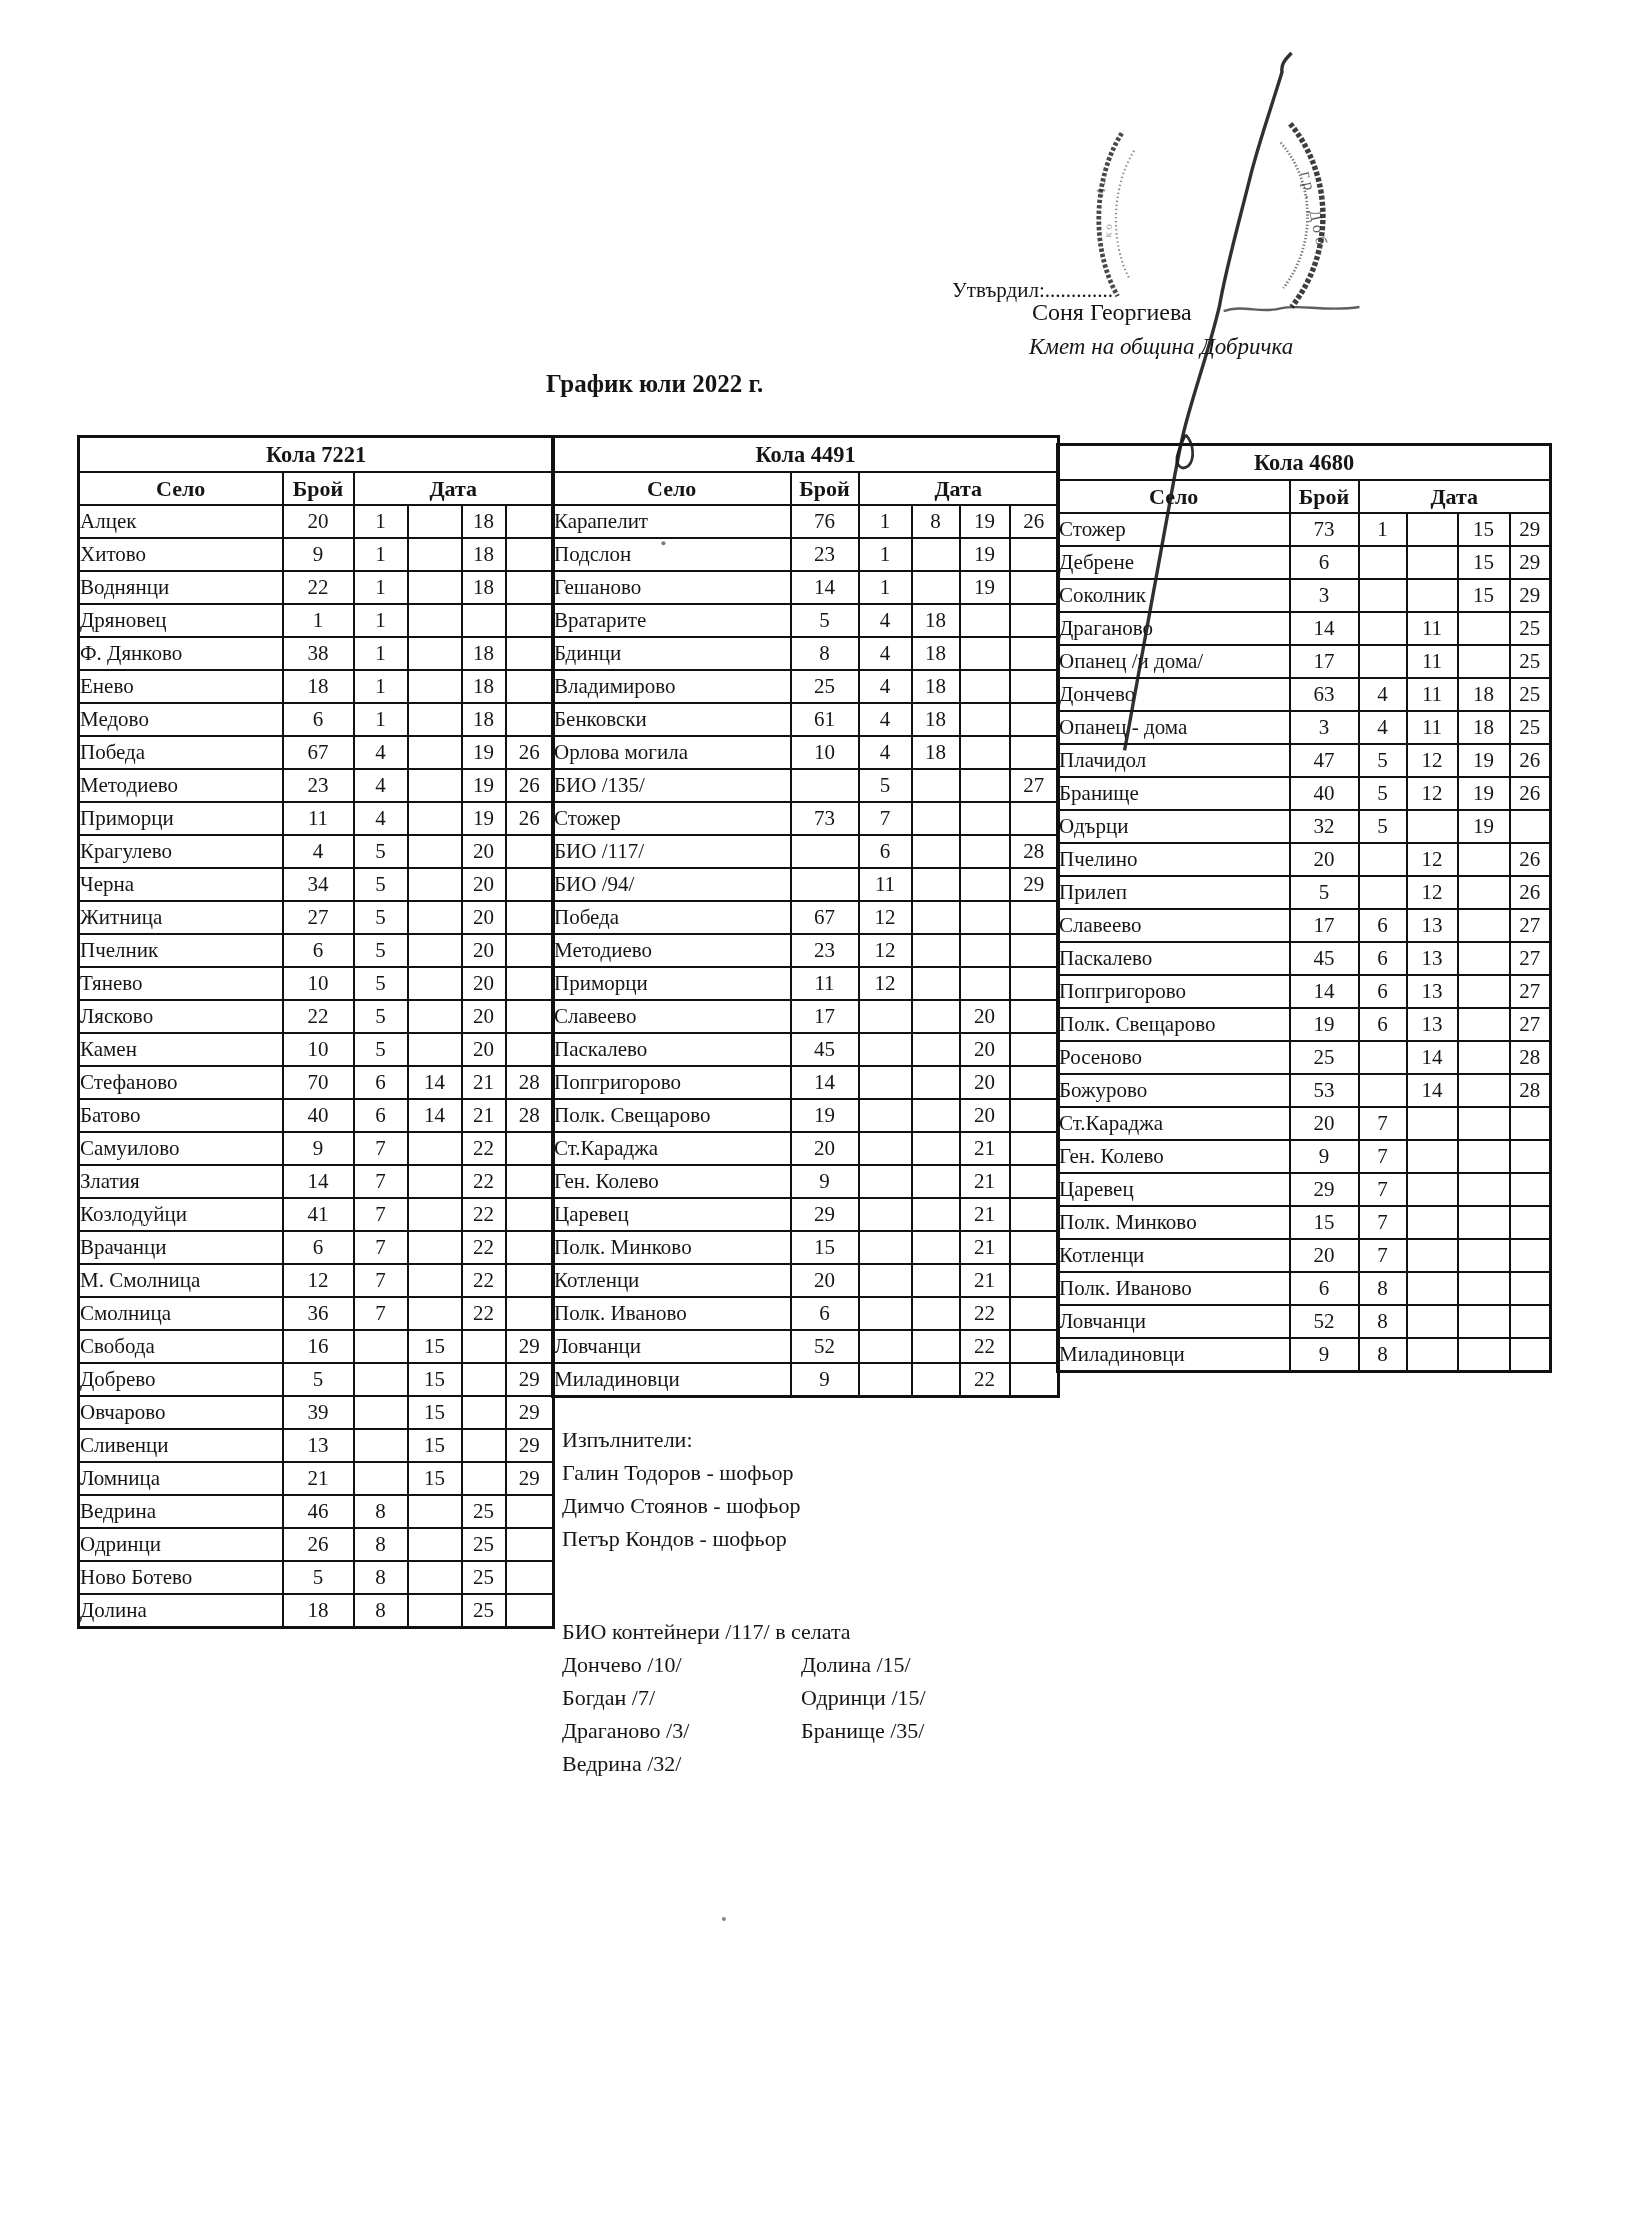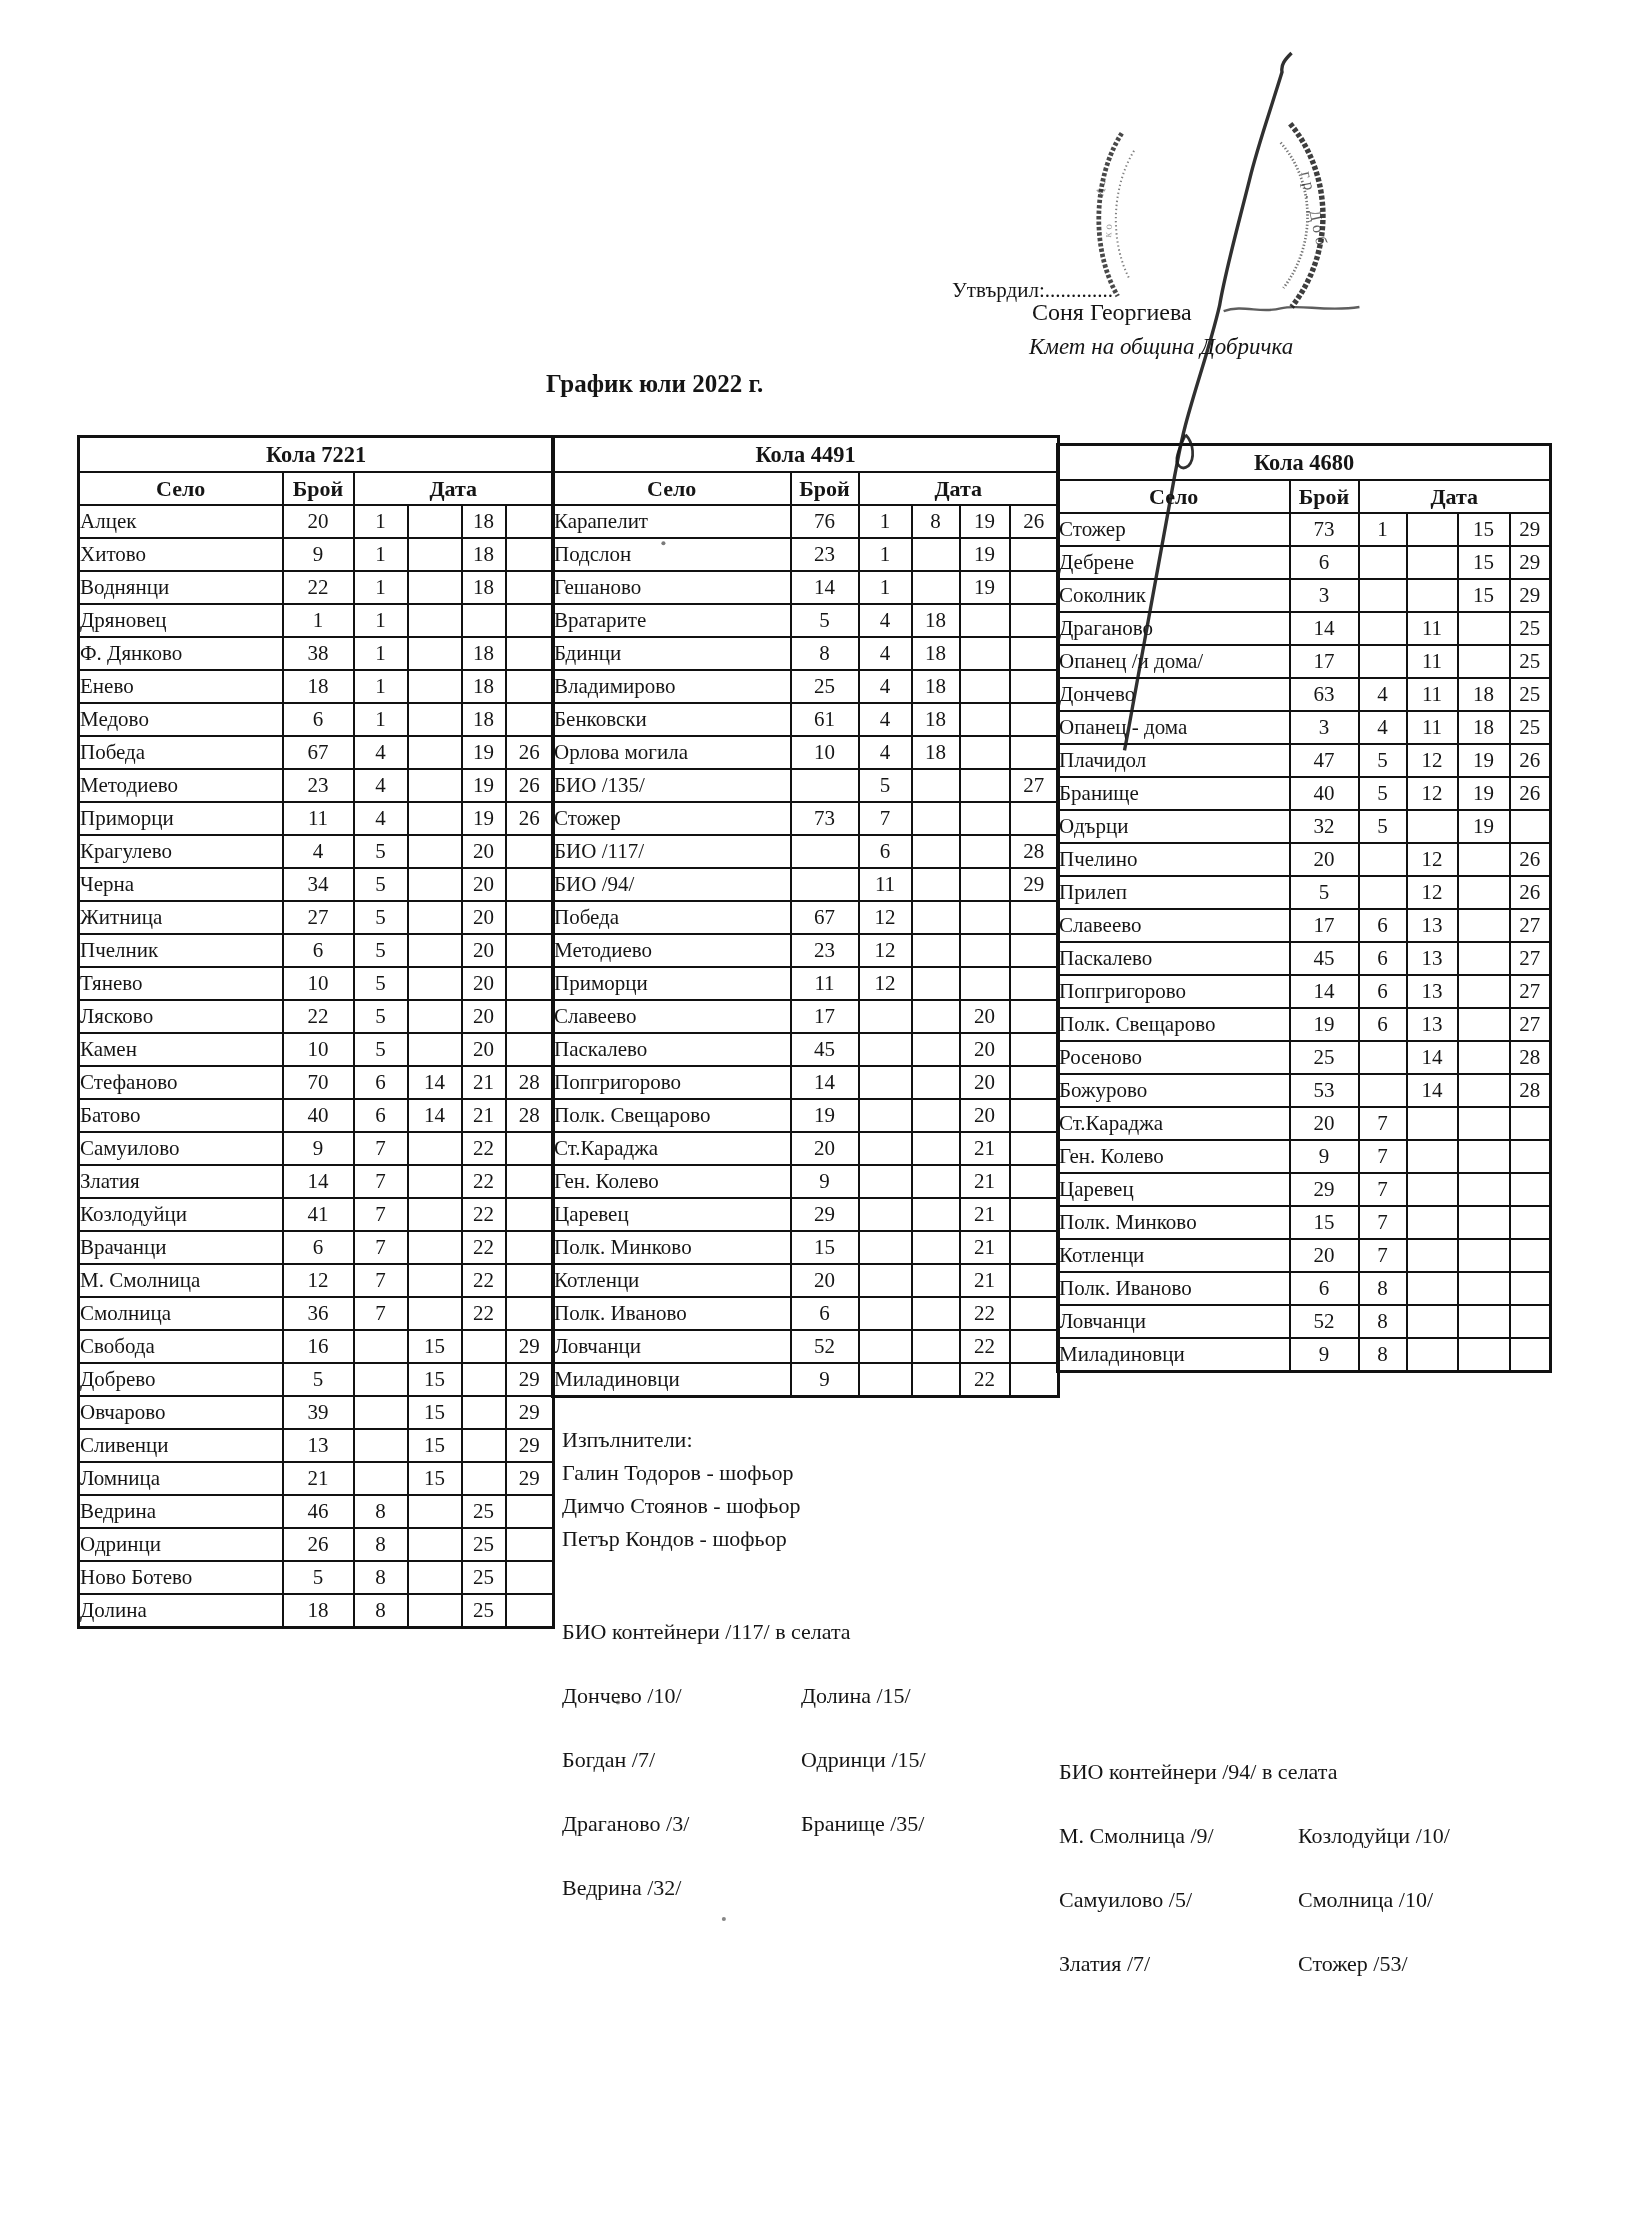--- a/index.html
+++ b/index.html
@@ -31,21 +31,21 @@
   
   .txtline{height:33px;font-size:22px;line-height:33px;white-space:nowrap;}
   #executors{position:absolute;left:562px;top:1423px;}
 
   
   .bio{position:absolute;}
   #bio-0{left:562px;top:1615px;width:448px;}
   #bio-1{left:1059px;top:1615px;width:475px;}
   #bio-2{left:1059px;top:1755px;width:475px;}
   .bio-title{height:33px;font-size:22px;line-height:33px;white-space:nowrap;}
-  .bio-row{display:flex;height:33px;font-size:22px;line-height:33px;margin-top:31px;}
+  .bio-row{display:flex;height:33px;font-size:22px;line-height:33px;}
   .bio-row .l{width:239px;flex:none;white-space:nowrap;}
   .bio-row .r{white-space:nowrap;}
 
   
   #ink{position:absolute;left:0;top:0;pointer-events:none;}
 </style>
 </head>
 <body>
 
 <div class="sheet">
@@ -841,35 +841,20 @@
       </div>
       <div class="bio-row">
         <span class="l">Драганово /3/</span>
         <span class="r">Бранище /35/</span>
       </div>
       <div class="bio-row">
         <span class="l">Ведрина /32/</span>
         <span class="r"></span>
       </div>
     </div>
-  <div class="bio" id="bio-2">
-      <div class="bio-title">БИО контейнери /94/ в селата</div>
-      <div class="bio-row">
-        <span class="l">М. Смолница /9/</span>
-        <span class="r">Козлодуйци /10/</span>
-      </div>
-      <div class="bio-row">
-        <span class="l">Самуилово /5/</span>
-        <span class="r">Смолница /10/</span>
-      </div>
-      <div class="bio-row">
-        <span class="l">Златия /7/</span>
-        <span class="r">Стожер /53/</span>
-      </div>
-    </div>
 
   <svg id="ink" width="1646" height="2239" viewBox="0 0 2424 3297">
 
     <path d="M 1652,196 C 1610,262 1606,366 1646,436" fill="none" stroke="#1c1c1c" stroke-width="7" stroke-dasharray="5 3" opacity="0.8"></path>
     <path d="M 1670,222 C 1637,276 1634,356 1664,412" fill="none" stroke="#1c1c1c" stroke-width="3" stroke-dasharray="2 4" opacity="0.55"></path>
     <path d="M 1900,182 C 1963,258 1965,372 1902,452" fill="none" stroke="#1c1c1c" stroke-width="8" stroke-dasharray="6 3" opacity="0.85"></path>
     <path d="M 1886,210 C 1937,268 1939,360 1890,424" fill="none" stroke="#1c1c1c" stroke-width="4" stroke-dasharray="2 3" opacity="0.6"></path>
     <text x="1916" y="254" font-size="24" font-family="Liberation Serif, serif" fill="#1c1c1c" opacity="0.7" transform="rotate(78 1916 254)" letter-spacing="6">гр. Доб</text>
     <text x="1624" y="290" font-size="18" fill="#1c1c1c" opacity="0.5" transform="rotate(-70 1624 290)">А  -</text>
     <text x="1636" y="350" font-size="16" fill="#1c1c1c" opacity="0.45" transform="rotate(-85 1636 350)">к о</text>

